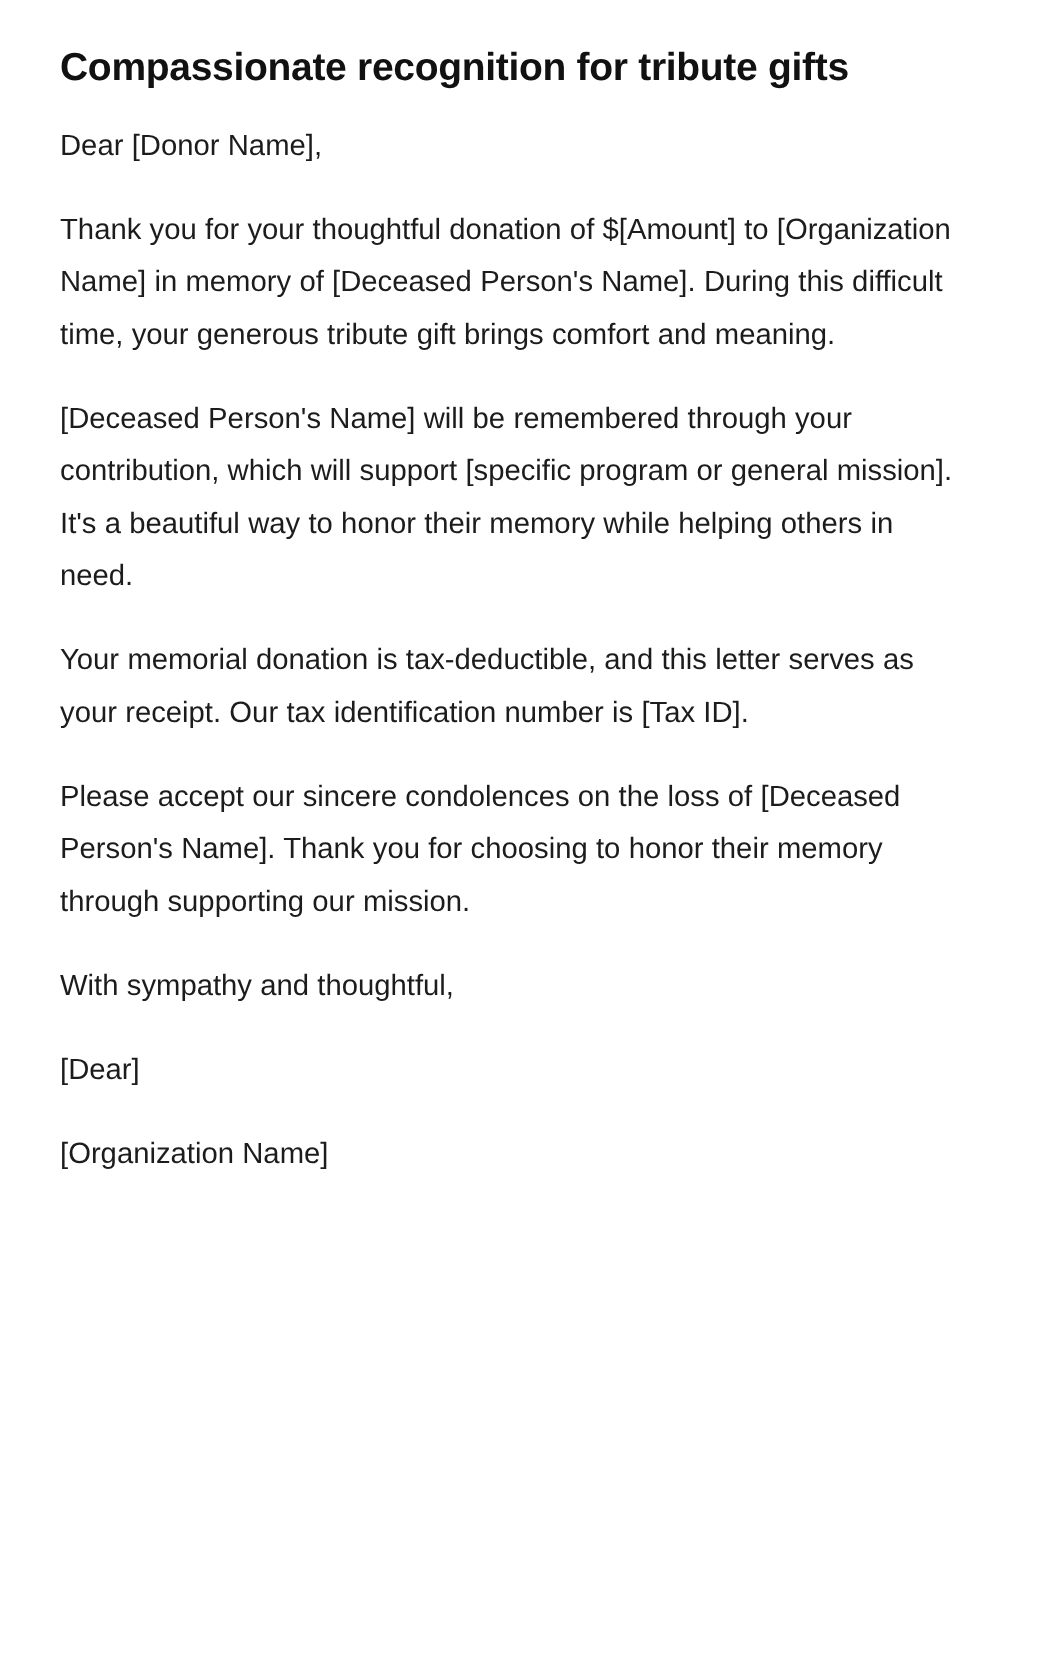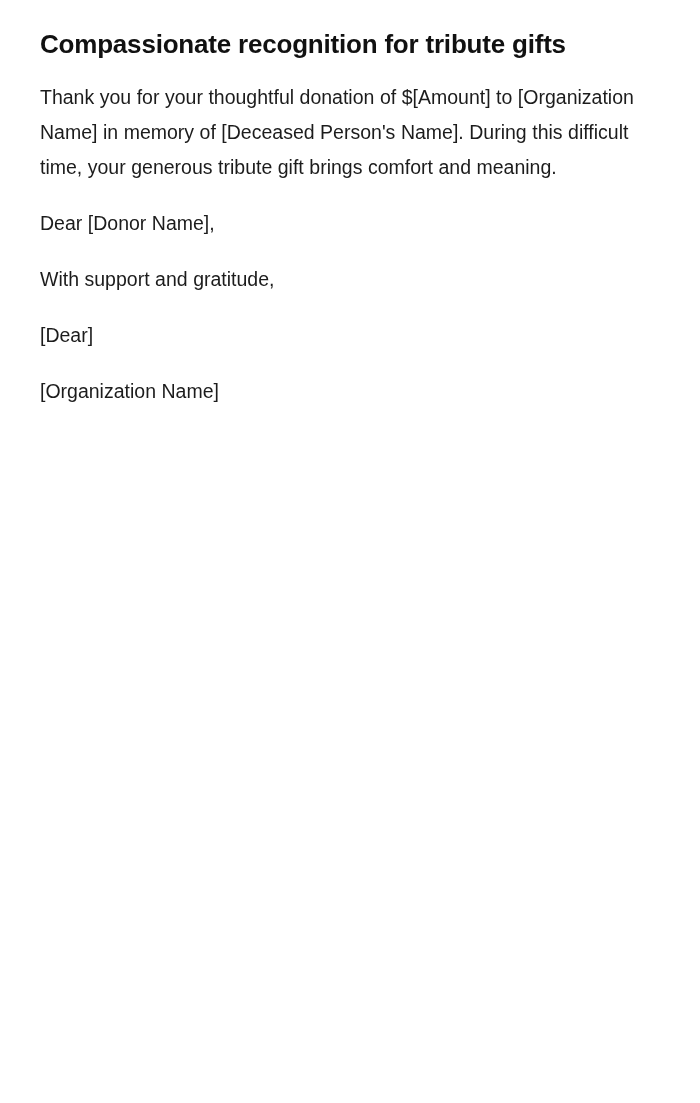--- a/index.html
+++ b/index.html
@@ -45,20 +45,23 @@
   }
 </style>
 </head>
 <body>
 
 <div class="letter">
 
   <h1 class="letter-title">Compassionate recognition for tribute gifts</h1>
 
   <div class="letter-body">
+    <p>Dear [Donor Name],</p>
     <p>Thank you for your thoughtful donation of $[Amount] to [Organization Name] in memory of [Deceased Person's Name]. During this difficult time, your generous tribute gift brings comfort and meaning.</p>
-    <p>Dear [Donor Name],</p>
-    <p>With support and gratitude,</p>
+    <p>[Deceased Person's Name] will be remembered through your contribution, which will support [specific program or general mission]. It's a beautiful way to honor their memory while helping others in need.</p>
+    <p>Your memorial donation is tax-deductible, and this letter serves as your receipt. Our tax identification number is [Tax ID].</p>
+    <p>Please accept our sincere condolences on the loss of [Deceased Person's Name]. Thank you for choosing to honor their memory through supporting our mission.</p>
+    <p>With sympathy and thoughtful,</p>
     <p>[Dear]</p>
     <p>[Organization Name]</p>
   </div>
 
 </div>
 
 </body></html>

